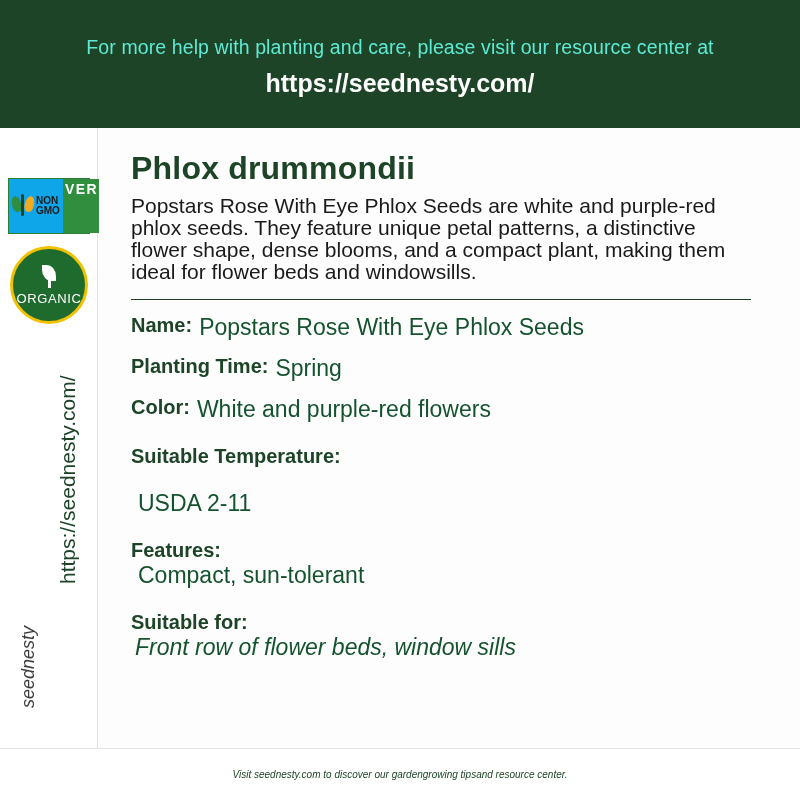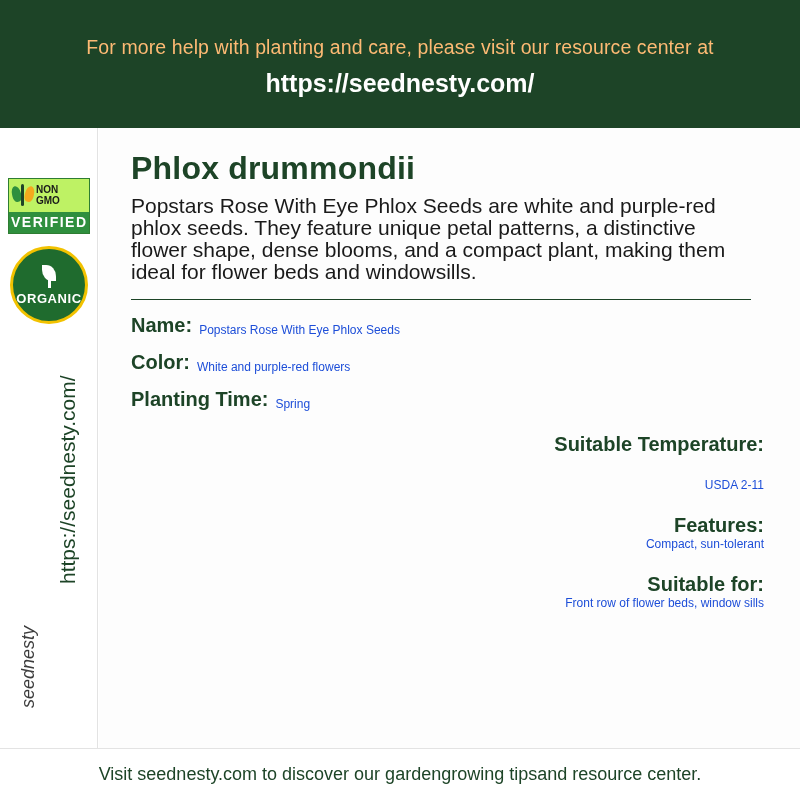--- a/index.html
+++ b/index.html
@@ -21,21 +21,21 @@
     top: 0; left: 0;
     width: 800px; height: 128px;
     background: #1d4427;
     display: flex;
     flex-direction: column;
     align-items: center;
     justify-content: center;
     padding-top: 6px;
   }
   .header-line1 {
-    color: #fdba74;
+    color: #5eead4;
     font-size: 19.5px;
     letter-spacing: 0.1px;
     text-align: center;
   }
   .header-url {
     color: #ffffff;
     font-size: 25px;
     font-weight: bold;
     margin-top: 10px;
     text-align: center;
@@ -47,24 +47,24 @@
     top: 128px; left: 0;
     width: 98px; height: 620px;
     background: #ffffff;
     border-right: 1px solid #e3e3e3;
   }
 
   .badge-nongmo {
     position: absolute;
     top: 50px; left: 8px;
     width: 82px; height: 56px;
-    background: #bef264;
+    background: #0ea5e9;
     border: 1px solid #2e7d32;
     display: flex;
-    flex-direction: column;
+    flex-direction: row;
   }
   .badge-nongmo .top {
     flex: 1;
     display: flex;
     align-items: center;
     gap: 2px;
     padding: 2px 3px;
   }
   .butterfly {
     width: 22px; height: 26px;
@@ -122,21 +122,21 @@
     background: #ffffff;
     border-radius: 0 70% 0 70%;
   }
   .leaf-mark .stem {
     position: absolute; left: 10px; top: 12px;
     width: 2.5px; height: 11px; background: #ffffff;
   }
   .organic-text {
     color: #ffffff;
     font-size: 13px;
-    font-weight: bold;
+    font-weight: normal;
     letter-spacing: 0.6px;
   }
 
   .vertical-url {
     position: absolute;
     left: 26px; top: 226px;
     width: 300px;
     transform: rotate(-90deg);
     transform-origin: left top;
     font-size: 21px;
@@ -204,53 +204,54 @@
   }
   .divider {
     margin: 16px 0 4px 0;
     height: 1px;
     background: #1d4427;
     width: 620px;
   }
 
   .spec {
     display: flex;
-    align-items: flex-end;
+    align-items: flex-start;
     margin-top: 14px;
     flex-wrap: nowrap;
   }
   .spec .k {
     color: #1d4427;
     font-weight: bold;
     font-size: 20px;
     white-space: nowrap;
   }
   .spec .v {
-    color: #1d4ed8;
-    font-size: 12px;
+    color: #14532d;
+    font-size: 23px;
     margin-left: 7px;
     white-space: nowrap;
   }
-  .spec.tight .v { margin-left: 4px; }
+  .spec.tight .v { margin-left: 4px; font-style: italic; }
   .spec.gap-lg { margin-top: 22px; flex-direction: column; }
 
   
   .footer {
     position: absolute;
     left: 0; bottom: 0;
     width: 800px; height: 52px;
     background: #ffffff;
     border-top: 1px solid #e3e3e3;
     display: flex;
     align-items: center;
     justify-content: center;
   }
   .footer-text {
-    font-size: 18px;
+    font-size: 10px;
     color: #1d4427;
+    font-style: italic;
   }
 </style>
 </head>
 <body>
 
 <div class="page">
 
   <div class="header">
     <div class="header-line1">For more help with planting and care, please visit our resource center at</div>
     <div class="header-url">https://seednesty.com/</div>
@@ -293,27 +294,27 @@
     <div class="title">Phlox drummondii</div>
     <div class="intro">Popstars Rose With Eye Phlox Seeds are white and purple-red phlox seeds. They feature unique petal patterns, a distinctive flower shape, dense blooms, and a compact plant, making them ideal for flower beds and windowsills.</div>
     <div class="divider"></div>
 
     <div class="spec">
       <span class="k">Name:</span>
       <span class="v">Popstars Rose With Eye Phlox Seeds</span>
     </div>
 
     <div class="spec">
+      <span class="k">Planting Time:</span>
+      <span class="v">Spring</span>
+    </div>
+
+    <div class="spec">
       <span class="k">Color:</span>
       <span class="v">White and purple-red flowers</span>
-    </div>
-
-    <div class="spec">
-      <span class="k">Planting Time:</span>
-      <span class="v">Spring</span>
     </div>
 
     <div class="spec gap-lg">
       <span class="k">Suitable Temperature:</span>
     </div>
 
 
     <div class="spec gap-lg">
       <span class="v">USDA 2-11</span>
     </div>

